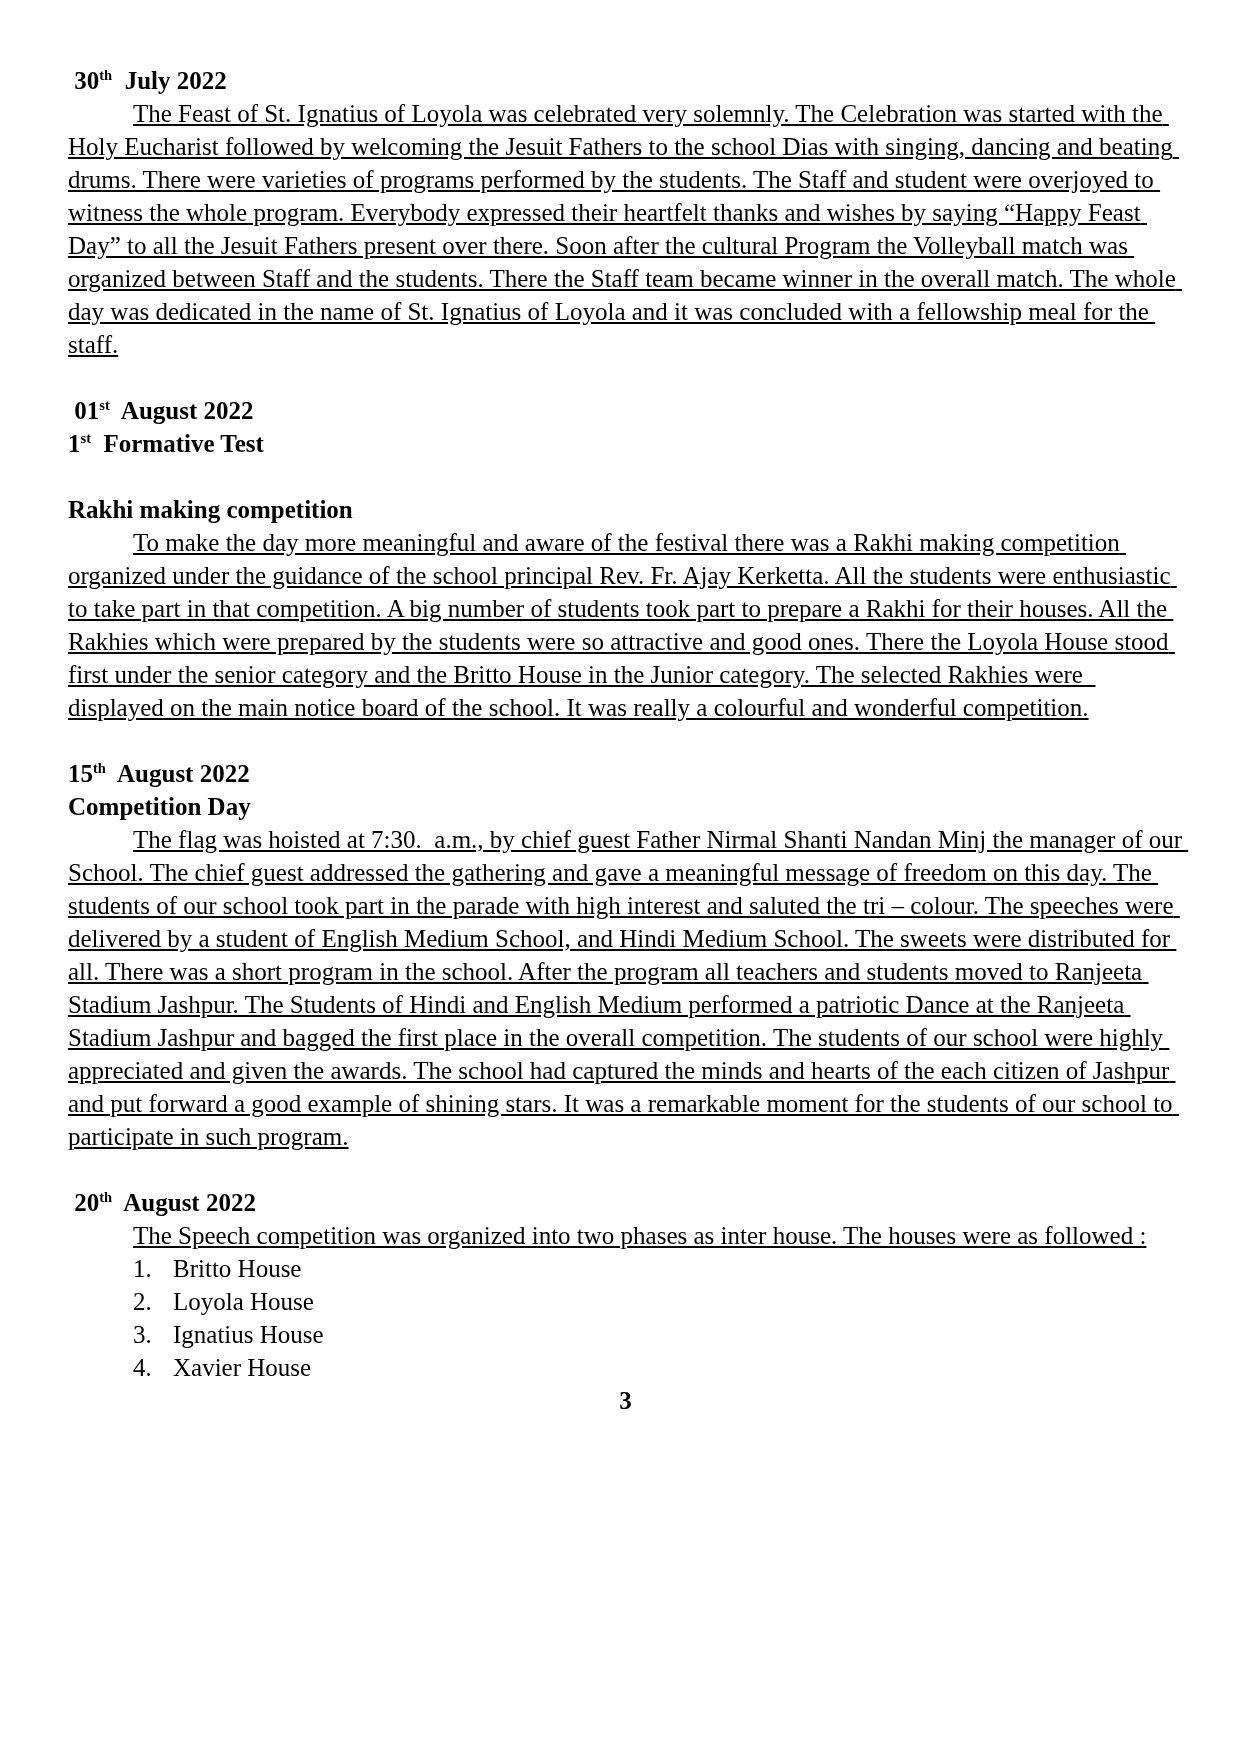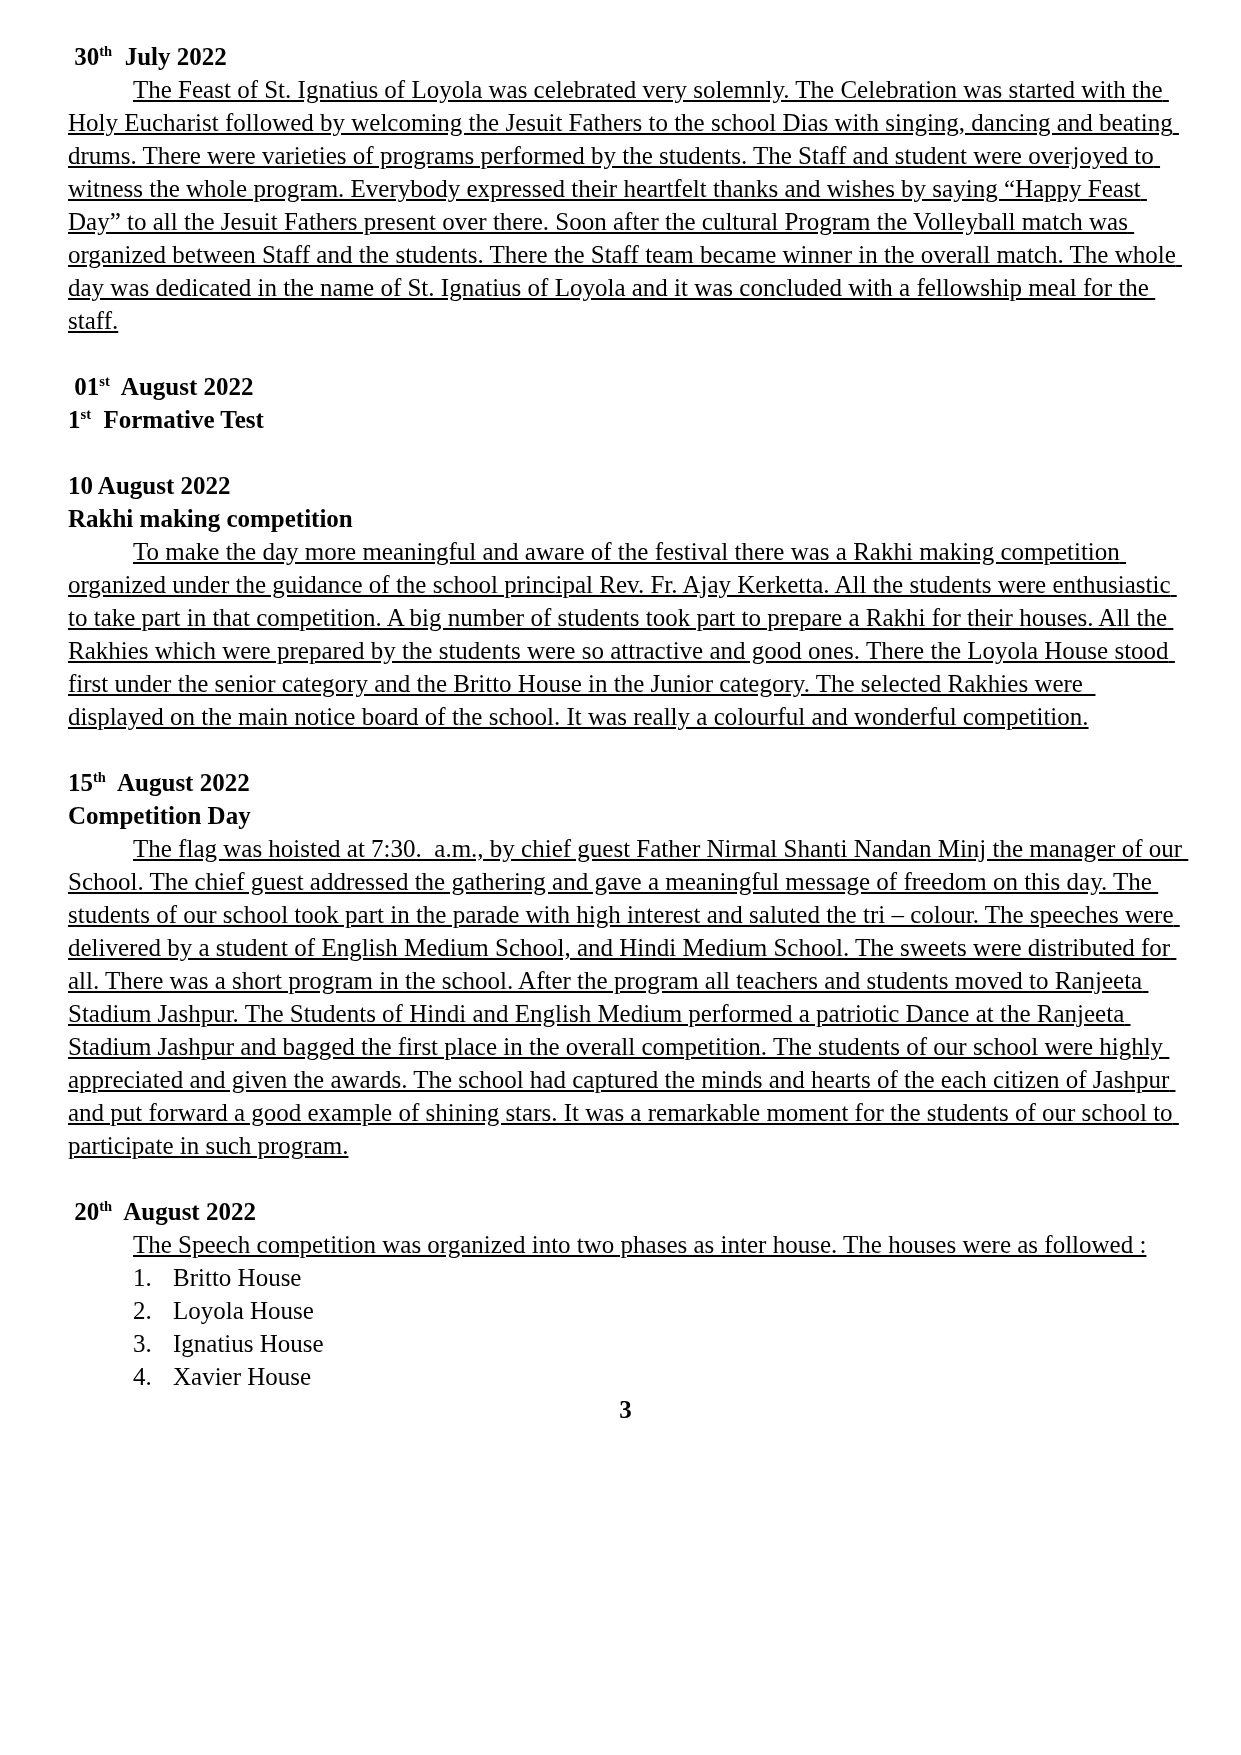--- a/index.html
+++ b/index.html
@@ -10,21 +10,21 @@
   .page {
     position: relative;
     width: 1241px;
     height: 1755px;
     box-sizing: border-box;
     background: #ffffff;
     color: #000000;
     font-family: "Liberation Serif", serif;
     font-size: 25px;
     line-height: 33px;
-    padding: 40px 58px 40px 68px;
+    padding: 64px 58px 40px 68px;
     overflow: hidden;
   }
   .doc-section { margin: 0 0 33px 0; }
   .doc-section.last { margin-bottom: 0; }
   .date-heading,
   .title-heading {
     margin: 0;
     font-size: 25px;
     line-height: 33px;
     font-weight: bold;
@@ -63,21 +63,20 @@
     <h3 class="date-heading"><span> 30</span><sup>th</sup><span>  July 2022</span></h3>
     <p class="para"><span>The Feast of St. Ignatius of Loyola was celebrated very solemnly. The Celebration was started with the Holy Eucharist followed by welcoming the Jesuit Fathers to the school Dias with singing, dancing and beating drums. There were varieties of programs performed by the students. The Staff and student were overjoyed to witness the whole program. Everybody expressed their heartfelt thanks and wishes by saying “Happy Feast Day” to all the Jesuit Fathers present over there. Soon after the cultural Program the Volleyball match was organized between Staff and the students. There the Staff team became winner in the overall match. The whole day was dedicated in the name of St. Ignatius of Loyola and it was concluded with a fellowship meal for the staff.</span></p>
   </section>
 
   <section class="doc-section">
     <h3 class="date-heading"><span> 01</span><sup>st</sup><span>  August 2022</span></h3>
     <h3 class="title-heading"><span>1</span><sup>st</sup><span>  Formative Test</span></h3>
   </section>
 
   <section class="doc-section">
-    <h3 class="date-heading"><span>10 August 2022</span></h3>
     <h3 class="title-heading"><span>Rakhi making competition</span></h3>
     <p class="para"><span>To make the day more meaningful and aware of the festival there was a Rakhi making competition organized under the guidance of the school principal Rev. Fr. Ajay Kerketta. All the students were enthusiastic to take part in that competition. A big number of students took part to prepare a Rakhi for their houses. All the Rakhies which were prepared by the students were so attractive and good ones. There the Loyola House stood first under the senior category and the Britto House in the Junior category. The selected Rakhies were  displayed on the main notice board of the school. It was really a colourful and wonderful competition.</span></p>
   </section>
 
   <section class="doc-section">
     <h3 class="date-heading"><span>15</span><sup>th</sup><span>  August 2022</span></h3>
     <h3 class="title-heading"><span>Competition Day</span></h3>
     <p class="para"><span>The flag was hoisted at 7:30.  a.m., by chief guest Father Nirmal Shanti Nandan Minj the manager of our School. The chief guest addressed the gathering and gave a meaningful message of freedom on this day. The students of our school took part in the parade with high interest and saluted the tri – colour. The speeches were delivered by a student of English Medium School, and Hindi Medium School. The sweets were distributed for all. There was a short program in the school. After the program all teachers and students moved to Ranjeeta Stadium Jashpur. The Students of Hindi and English Medium performed a patriotic Dance at the Ranjeeta Stadium Jashpur and bagged the first place in the overall competition. The students of our school were highly appreciated and given the awards. The school had captured the minds and hearts of the each citizen of Jashpur and put forward a good example of shining stars. It was a remarkable moment for the students of our school to participate in such program.</span></p>
   </section>
 

